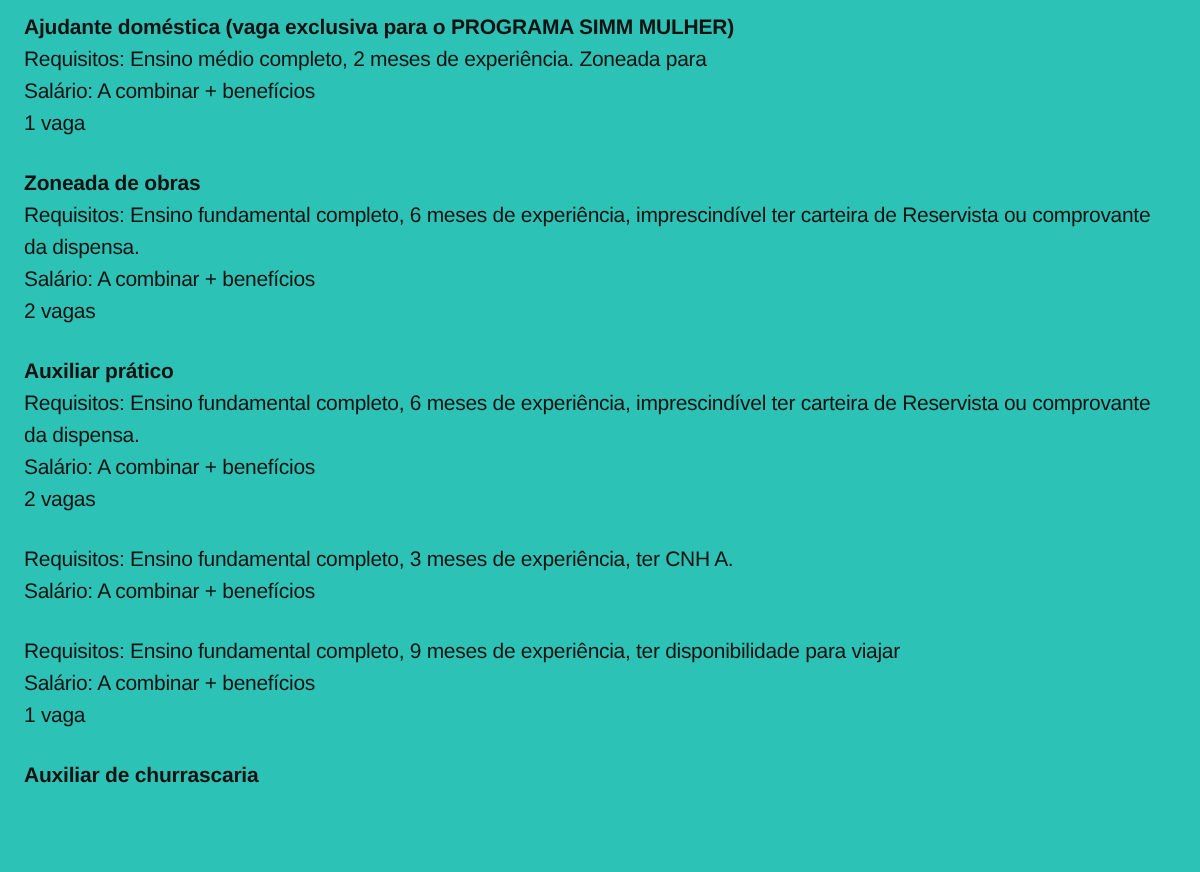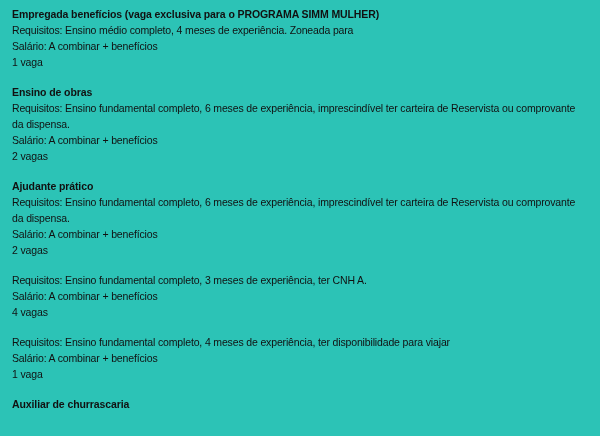--- a/index.html
+++ b/index.html
@@ -32,48 +32,47 @@
       letter-spacing: -0.15px;
       max-width: 565px;
     }
   </style>
 </head>
 <body>
 
 <div class="container">
 
   <div class="job">
-    <div class="job-title">Empregada benefícios (vaga exclusiva para o PROGRAMA SIMM MULHER)</div>
-    <div class="job-line">Requisitos: Ensino médio completo, 4 meses de experiência. Zoneada para</div>
+    <div class="job-title">Ajudante doméstica (vaga exclusiva para o PROGRAMA SIMM MULHER)</div>
+    <div class="job-line">Requisitos: Ensino médio completo, 2 meses de experiência. Zoneada para</div>
     <div class="job-line">Salário: A combinar + benefícios</div>
     <div class="job-line">1 vaga</div>
   </div>
 
   <div class="job">
-    <div class="job-title">Ensino de obras</div>
+    <div class="job-title">Zoneada de obras</div>
     <div class="job-line">Requisitos: Ensino fundamental completo, 6 meses de experiência, imprescindível ter carteira de Reservista ou comprovante da dispensa.</div>
     <div class="job-line">Salário: A combinar + benefícios</div>
     <div class="job-line">2 vagas</div>
   </div>
 
   <div class="job">
-    <div class="job-title">Ajudante prático</div>
+    <div class="job-title">Auxiliar prático</div>
     <div class="job-line">Requisitos: Ensino fundamental completo, 6 meses de experiência, imprescindível ter carteira de Reservista ou comprovante da dispensa.</div>
     <div class="job-line">Salário: A combinar + benefícios</div>
     <div class="job-line">2 vagas</div>
   </div>
 
   <div class="job">
     <div class="job-line">Requisitos: Ensino fundamental completo, 3 meses de experiência, ter CNH A.</div>
     <div class="job-line">Salário: A combinar + benefícios</div>
-    <div class="job-line">4 vagas</div>
   </div>
 
   <div class="job">
-    <div class="job-line">Requisitos: Ensino fundamental completo, 4 meses de experiência, ter disponibilidade para viajar</div>
+    <div class="job-line">Requisitos: Ensino fundamental completo, 9 meses de experiência, ter disponibilidade para viajar</div>
     <div class="job-line">Salário: A combinar + benefícios</div>
     <div class="job-line">1 vaga</div>
   </div>
 
   <div class="job">
     <div class="job-title">Auxiliar de churrascaria</div>
 
   </div>
 
 </div>

